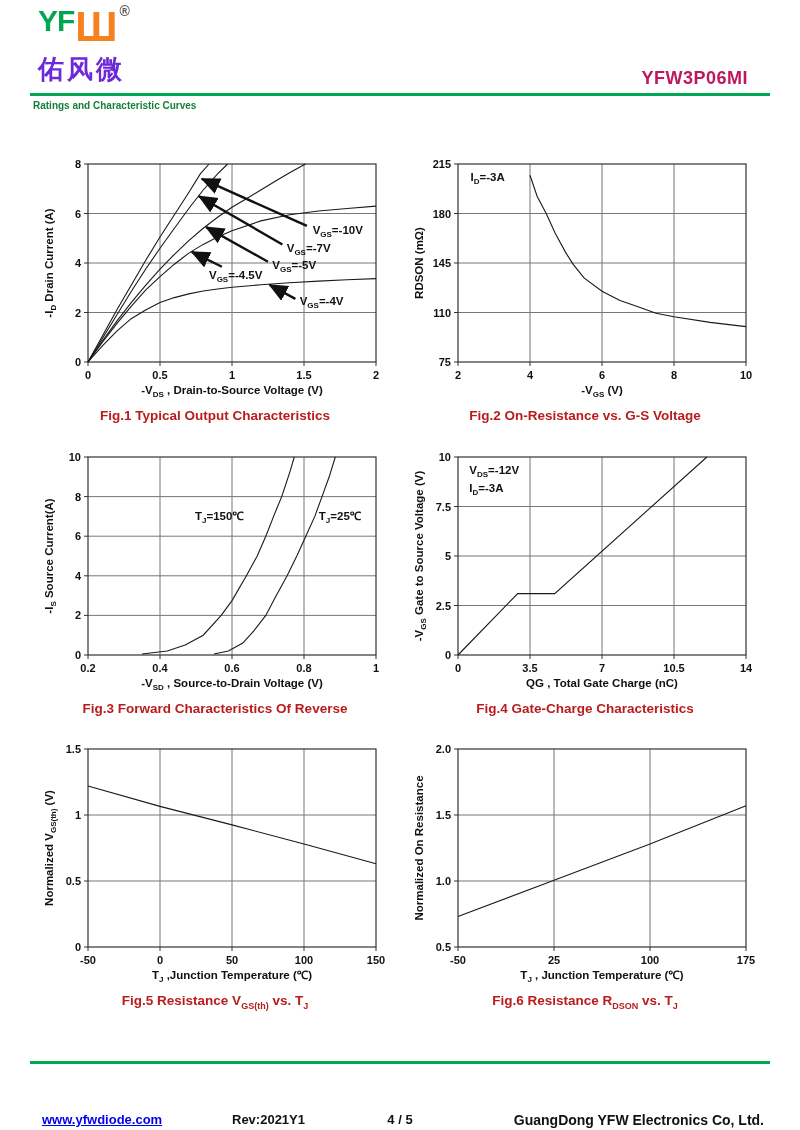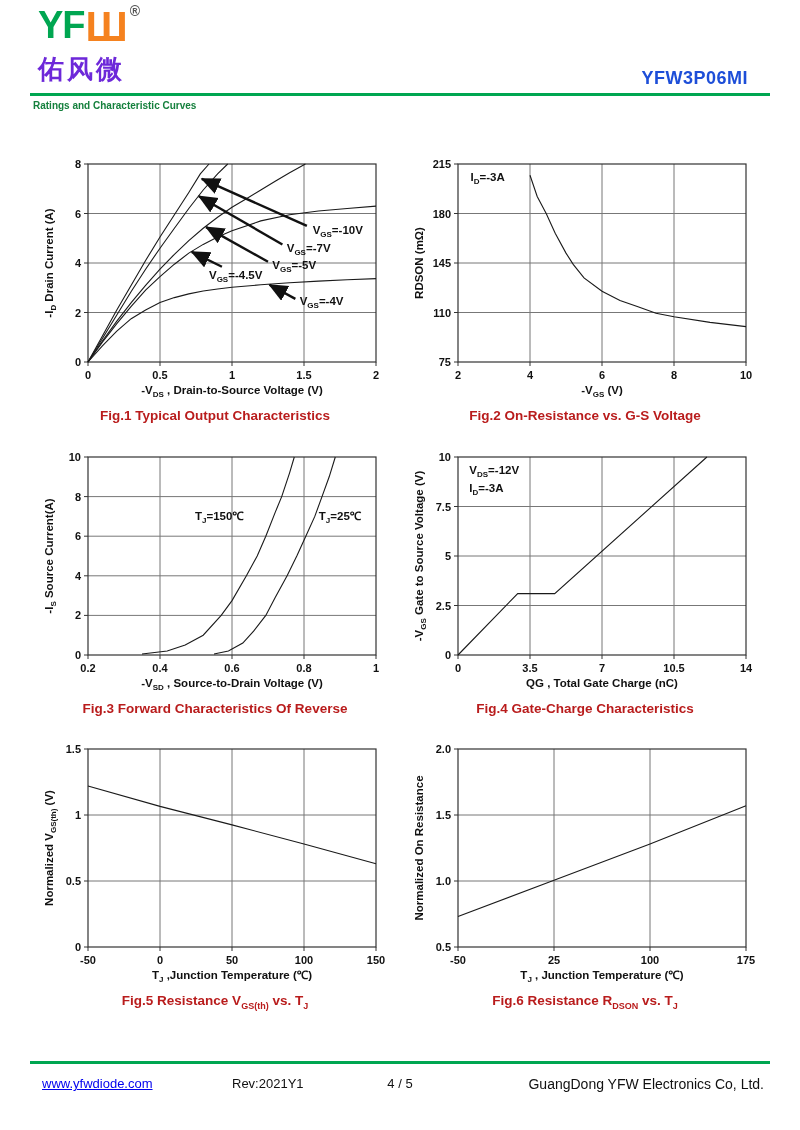--- a/index.html
+++ b/index.html
@@ -2,43 +2,43 @@
 <html><head>
 <meta charset="utf-8">
 <style>
   * { margin:0; padding:0; box-sizing:border-box; }
   body { background:#ffffff; font-family:"Liberation Sans", sans-serif; }
   .page { position:relative; width:800px; height:1130px; background:#ffffff; margin:0 auto; overflow:hidden; }
 
   
   .logo { position:absolute; left:38px; top:6px; }
   .logo-row { display:flex; align-items:flex-start; line-height:1; }
-  .logo-yf { color:#00a651; font-size:38px; font-weight:800; letter-spacing:-1px; }
+  .logo-yf { color:#00a651; font-size:30px; font-weight:800; letter-spacing:-1px; }
   .logo-mark { color:#f5821f; font-size:42px; font-weight:800; margin-left:1px; }
   .logo-reg { color:#555; font-size:14px; font-weight:bold; margin-left:2px; margin-top:-2px; }
   .logo-cn { color:#6d28d9; font-size:26px; font-weight:bold; letter-spacing:3px; margin-top:4px; font-family:"Liberation Sans", sans-serif; }
-  .product { position:absolute; right:52px; top:68px; font-size:18px; font-weight:bold; color:#1d4ed8; letter-spacing:0.5px; }
+  .product { position:absolute; right:52px; top:68px; font-size:18px; font-weight:bold; color:#be185d; letter-spacing:0.5px; }
   .rule { position:absolute; left:30px; width:740px; height:3px; background:#00a651; }
   .rule-top { top:93px; }
   .rule-bottom { top:1061px; }
   .section-title { position:absolute; left:33px; top:100px; color:#15803d; font-size:10px; font-weight:bold; }
 
   
   .chart { position:absolute; width:350px; }
   .chart svg { display:block; }
   .caption { text-align:center; font-size:13.5px; font-weight:bold; color:#b91c1c; }
   .caption sub, .footer sub { font-size:9px; }
   #fig1, #fig3, #fig5 { left:40px; }
   #fig2, #fig4, #fig6 { left:410px; }
   #fig1, #fig2 { top:150px; }
   #fig3, #fig4 { top:443px; }
   #fig5, #fig6 { top:735px; }
 
   
-  .footer-item { position:absolute; top:1076px; font-size:13px; font-weight:normal; color:#111; white-space:nowrap; }
+  .footer-item { position:absolute; top:1112px; font-size:13px; font-weight:bold; color:#111; white-space:nowrap; }
   .website { left:42px; color:#0000ee; text-decoration:underline; }
   .revision { left:232px; }
   .pageno { left:370px; width:60px; text-align:center; }
   .company { right:36px; font-size:14px; }
 </style>
 </head>
 <body>
 
 <div class="page">
 

